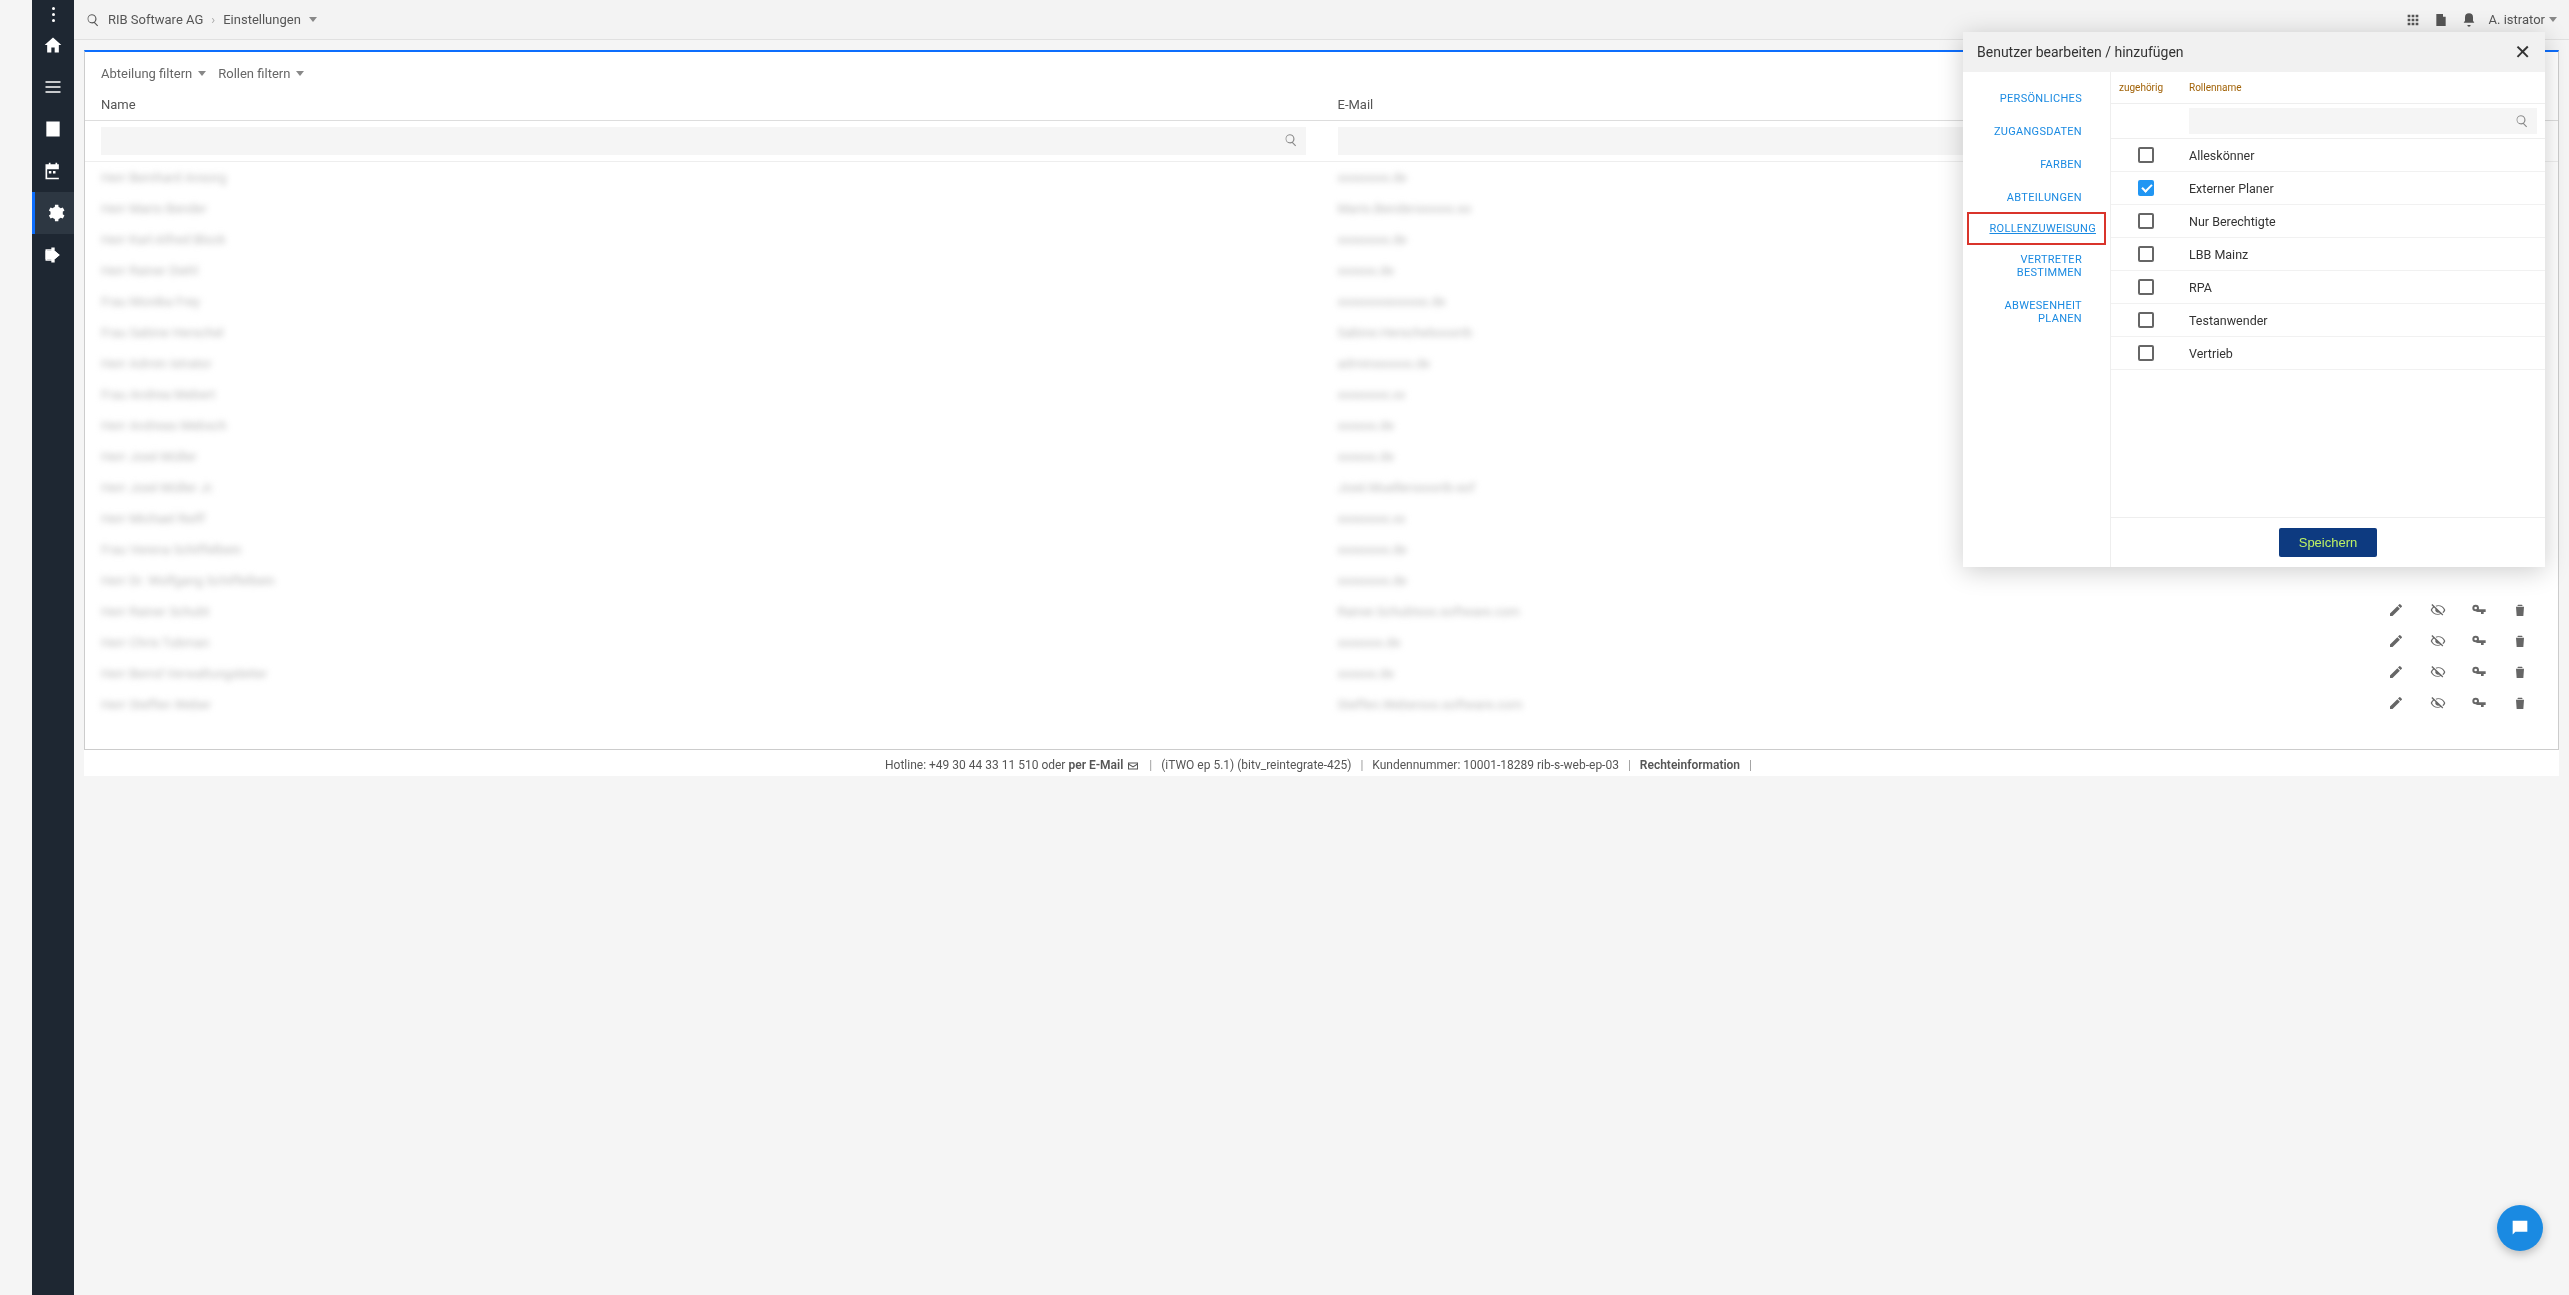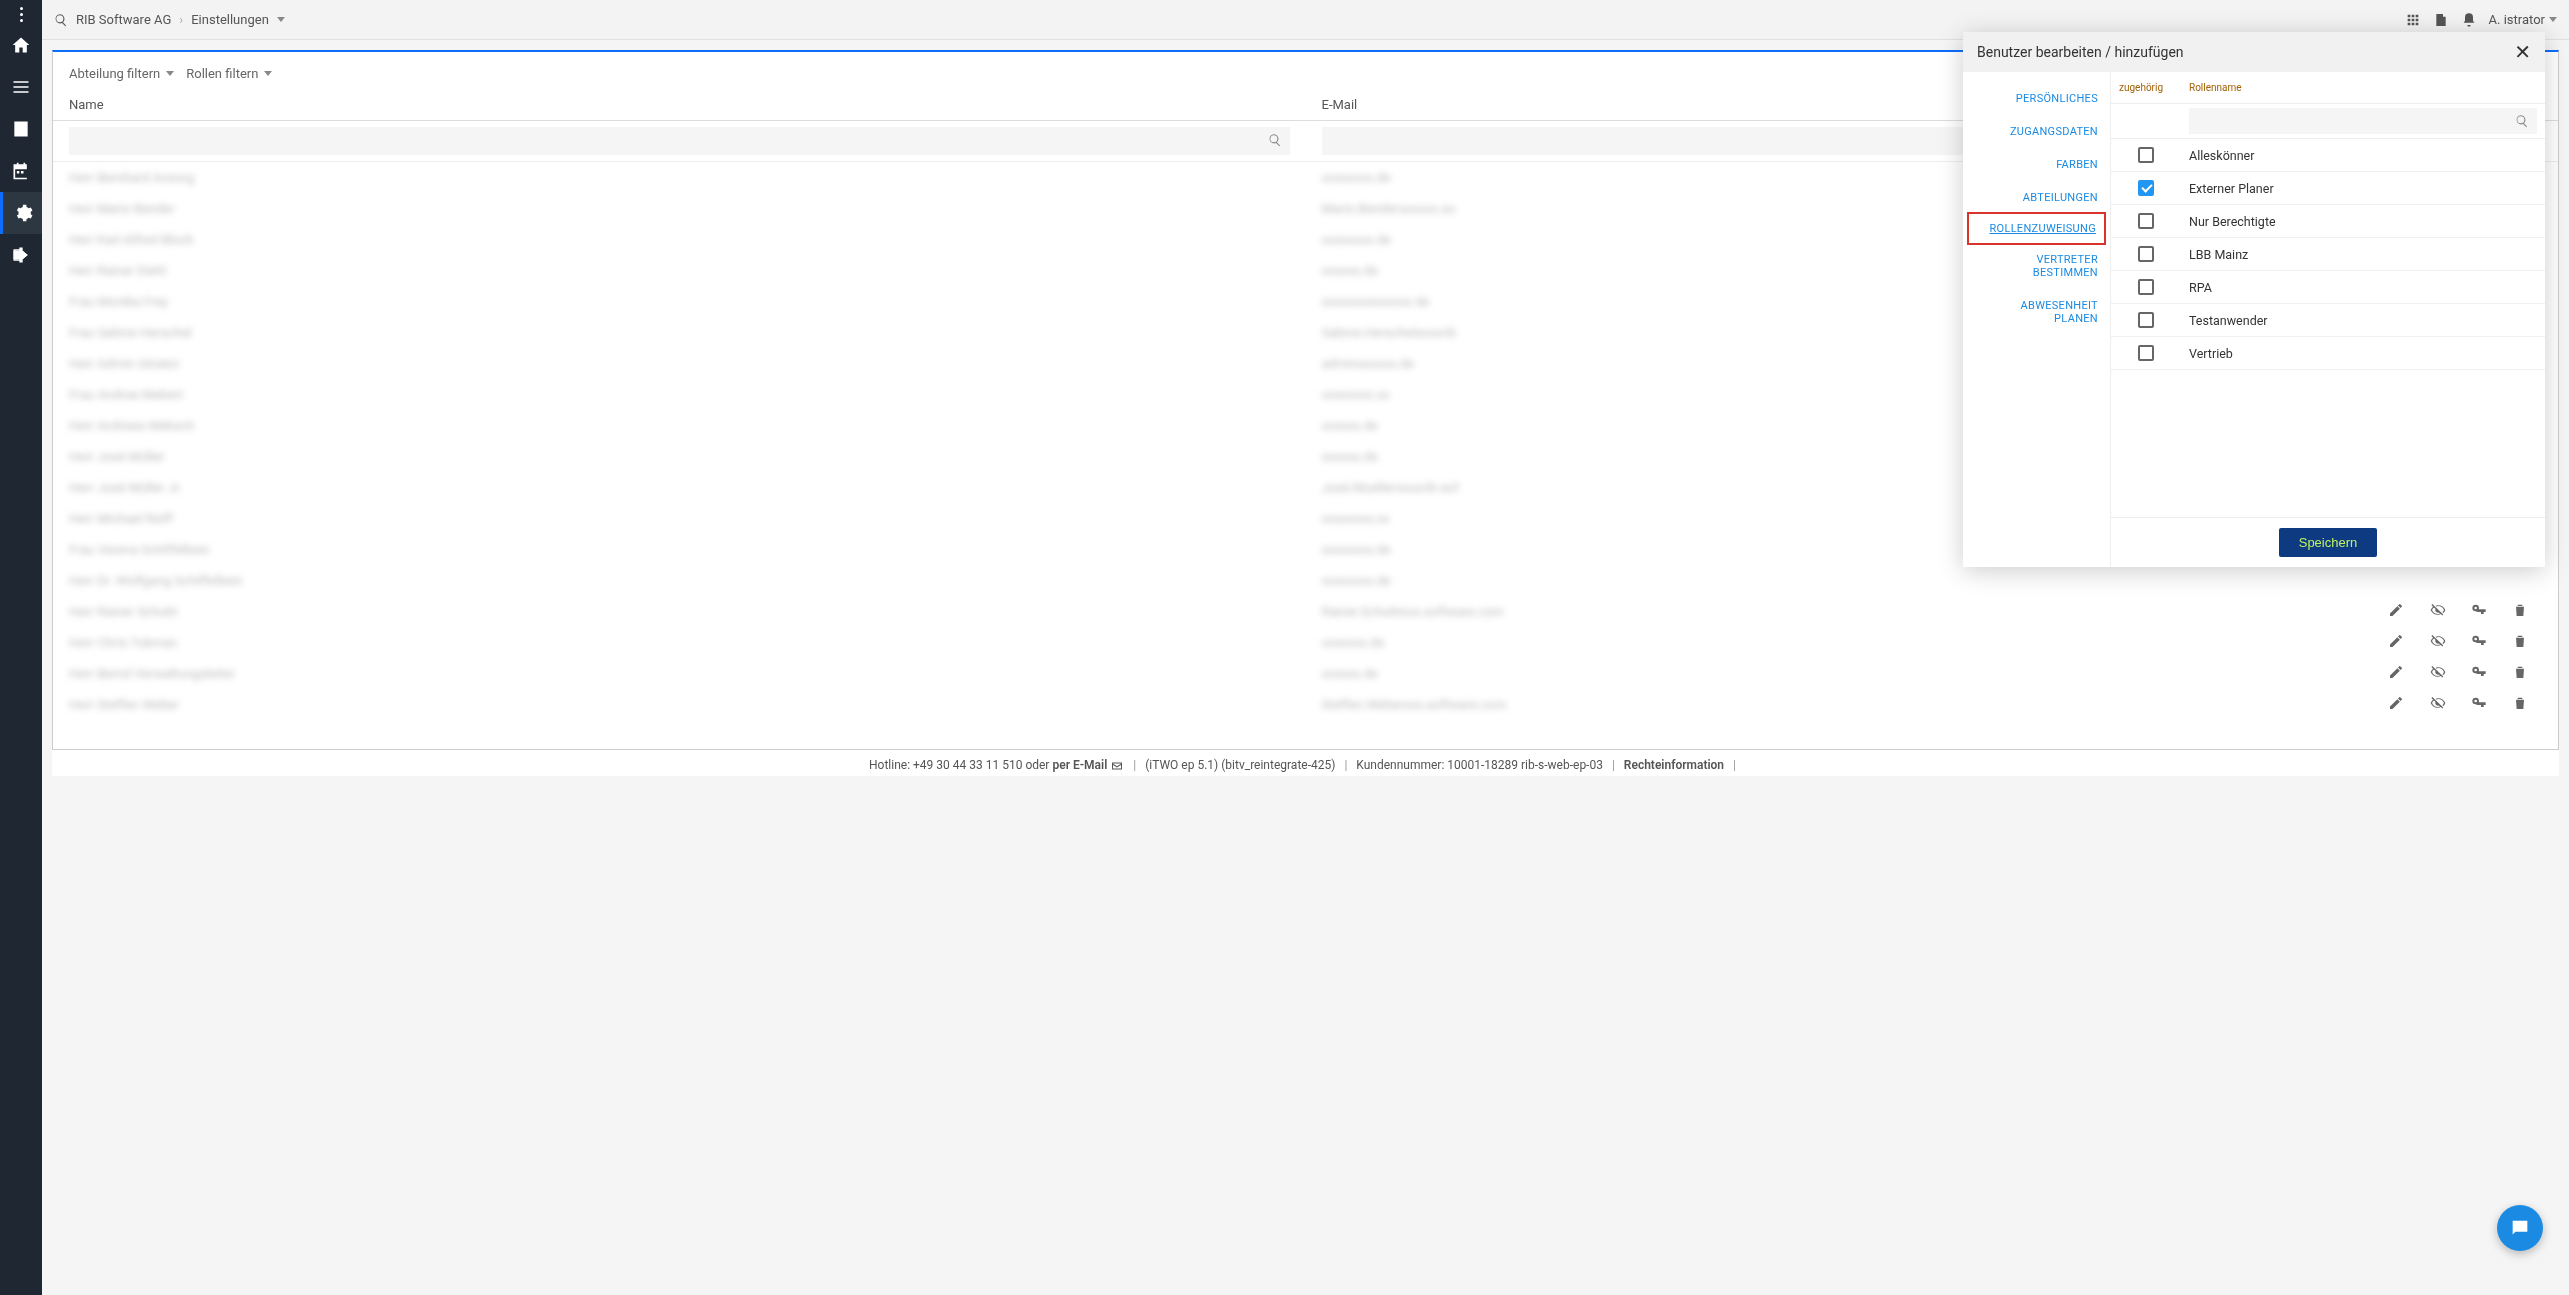--- a/index.html
+++ b/index.html
@@ -4,21 +4,21 @@
   <style>
     * { margin: 0; padding: 0; box-sizing: border-box; }
     body {
       font-family: -apple-system, BlinkMacSystemFont, "Segoe UI", Roboto, Arial, sans-serif;
       font-size: 13px;
       color: #333;
       background: #f5f5f5;
       height: 100vh;
       overflow: hidden;
     }
-    .app { display: flex; height: 100vh; }
+    .app { display: flex; height: 100vh; margin-left: 32px; }
 
     
     .sidebar {
       width: 42px;
       background: #1e2732;
       display: flex;
       flex-direction: column;
       padding-top: 4px;
       flex-shrink: 0;
     }
@@ -119,21 +119,21 @@
     .close-btn{cursor:pointer; font-size:20px; line-height:1; color:#333;}
     .modal-body{flex:1; display:flex; overflow:hidden;}
     .modal-nav{
       width: 148px;
       border-right:1px solid #eee;
       padding: 10px 0;
       display:flex;flex-direction:column;
     }
     .modal-nav-item{
       text-align:right;
-      padding: 10px 12px;
+      padding: 10px 28px;
       font-size: 11px;
       color:#1a8ae2;
       cursor:pointer;
       letter-spacing:.3px;
     }
     .modal-nav-item.highlight{
       border: 2px solid #d9342b;
       margin: -2px 4px -2px;
       padding: 8px 8px;
       text-decoration: underline;

